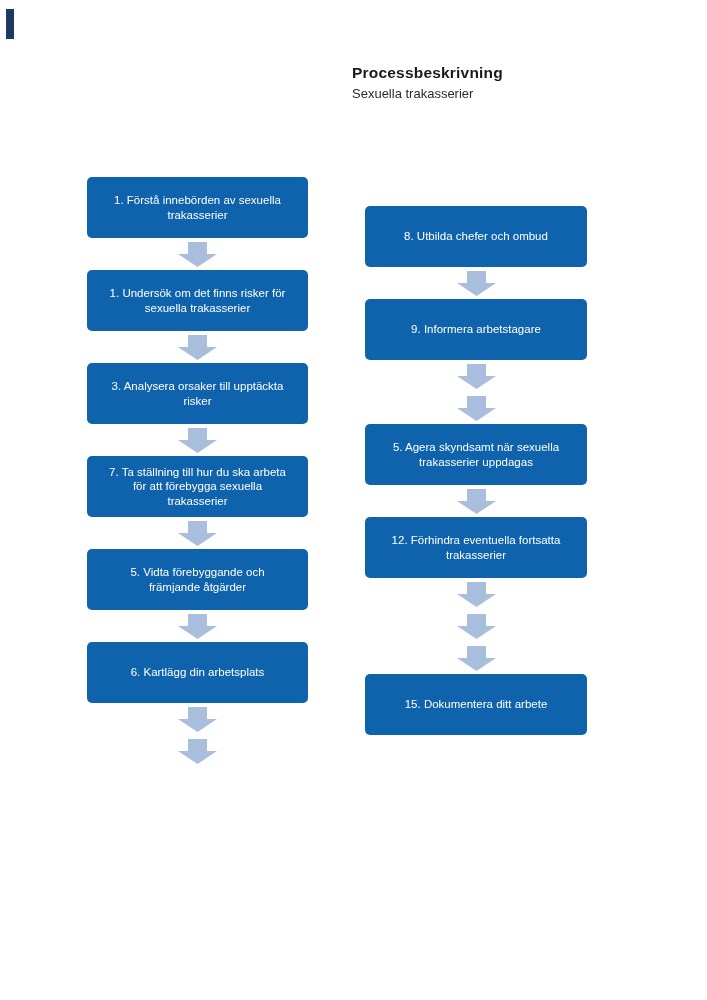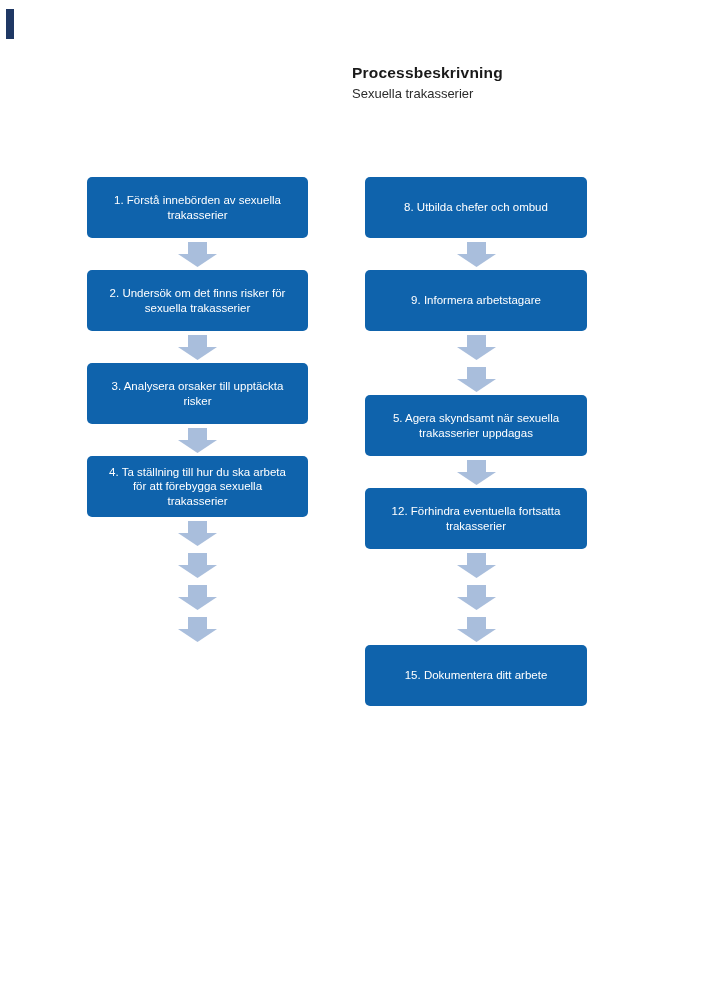--- a/index.html
+++ b/index.html
@@ -28,21 +28,21 @@
     line-height: 1.2;
   }
   .doc-subtitle {
     font-size: 13px;
     color: var(--subtitlecol, #2b2b2b);
     margin-top: 3px;
     line-height: 1.2;
   }
   .flow-col { position: absolute; top: 177px; width: 221px; }
   .col-left { left: 87px; }
-  .col-right { left: 365px; width: 222px; }
+  .col-right { left: 365px; width: 222px; margin-top: 29px; }
   .step-box {
     box-sizing: border-box;
     height: 61px;
     background: var(--boxfill, #0F63AC);
     border-radius: 5px;
     color: var(--boxtext, #ffffff);
     display: flex;
     align-items: center;
     justify-content: center;
     text-align: center;
@@ -81,51 +81,58 @@
       <div class="step-box">
         <span class="step-label">1. Förstå innebörden av sexuella
 trakasserier</span>
       </div>
       <div class="arrow-cell">
         <svg width="39" height="25" viewBox="0 0 39 25">
           <path d="M10 0 H29 V12 H39 L19.5 25 L0 12 H10 Z" fill="#A9BEDC"></path>
         </svg>
       </div>
       <div class="step-box">
-        <span class="step-label">2. Undersök om det finns risker för
+        <span class="step-label">1. Undersök om det finns risker för
 sexuella trakasserier</span>
       </div>
       <div class="arrow-cell">
         <svg width="39" height="25" viewBox="0 0 39 25">
           <path d="M10 0 H29 V12 H39 L19.5 25 L0 12 H10 Z" fill="#A9BEDC"></path>
         </svg>
       </div>
       <div class="step-box">
         <span class="step-label">3. Analysera orsaker till upptäckta
 risker</span>
       </div>
       <div class="arrow-cell">
         <svg width="39" height="25" viewBox="0 0 39 25">
           <path d="M10 0 H29 V12 H39 L19.5 25 L0 12 H10 Z" fill="#A9BEDC"></path>
         </svg>
       </div>
       <div class="step-box">
-        <span class="step-label">4. Ta ställning till hur du ska arbeta
+        <span class="step-label">7. Ta ställning till hur du ska arbeta
 för att förebygga sexuella
 trakasserier</span>
       </div>
       <div class="arrow-cell">
         <svg width="39" height="25" viewBox="0 0 39 25">
           <path d="M10 0 H29 V12 H39 L19.5 25 L0 12 H10 Z" fill="#A9BEDC"></path>
         </svg>
       </div>
+      <div class="step-box">
+        <span class="step-label">5. Vidta förebyggande och
+främjande åtgärder</span>
+      </div>
       <div class="arrow-cell">
         <svg width="39" height="25" viewBox="0 0 39 25">
           <path d="M10 0 H29 V12 H39 L19.5 25 L0 12 H10 Z" fill="#A9BEDC"></path>
         </svg>
+      </div>
+      <div class="step-box">
+        <span class="step-label">6. Kartlägg din arbetsplats</span>
       </div>
       <div class="arrow-cell">
         <svg width="39" height="25" viewBox="0 0 39 25">
           <path d="M10 0 H29 V12 H39 L19.5 25 L0 12 H10 Z" fill="#A9BEDC"></path>
         </svg>
       </div>
       <div class="arrow-cell">
         <svg width="39" height="25" viewBox="0 0 39 25">
           <path d="M10 0 H29 V12 H39 L19.5 25 L0 12 H10 Z" fill="#A9BEDC"></path>
         </svg>

